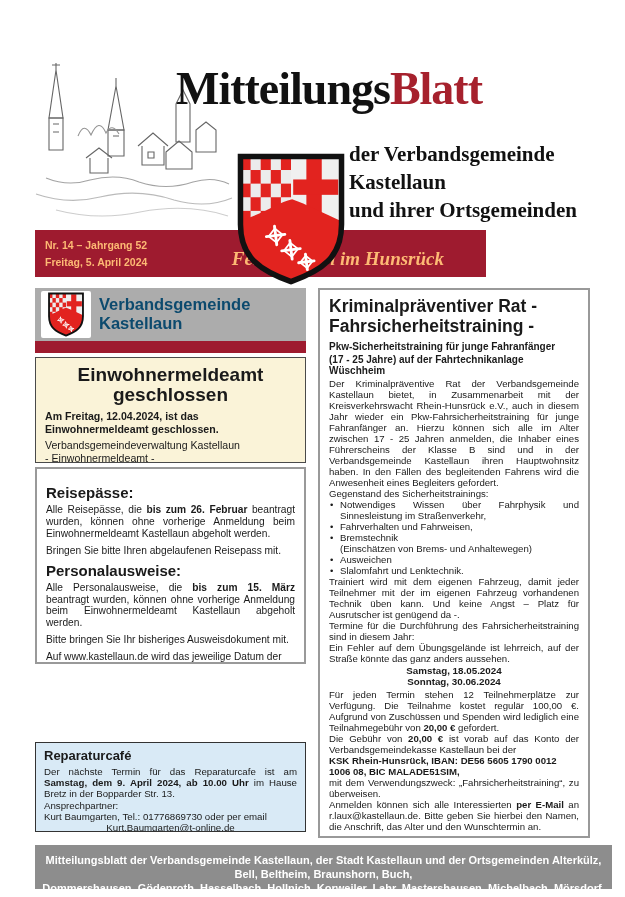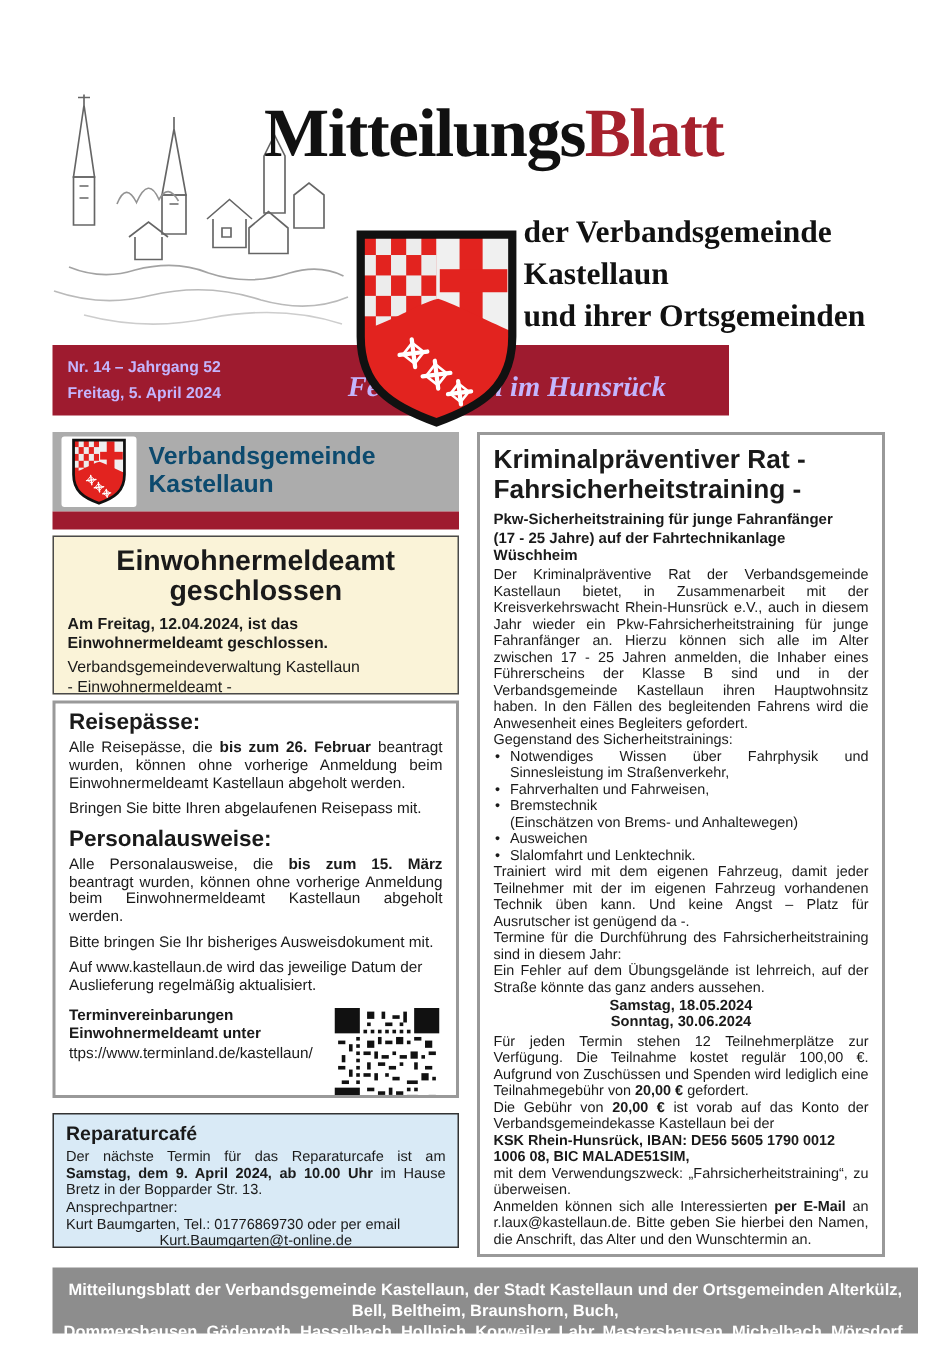--- a/index.html
+++ b/index.html
@@ -23,43 +23,43 @@
       font-family:"Liberation Serif",serif;font-weight:700;font-size:46px;
       letter-spacing:-1px;white-space:nowrap;color:#111;}
   .mast-title .red{color:var(--title_red);}
   .mast-sub{position:absolute;left:349px;top:140px;width:245px;
       font-family:"Liberation Serif",serif;font-weight:700;font-size:21px;
       line-height:28px;color:#111;}
   .crest-large{position:absolute;left:236px;top:152px;width:110px;height:134px;z-index:3;}
 
   
   .banner{position:absolute;left:35px;top:230px;width:451px;height:47px;
-      background:var(--banner_red);color:#c4b5fd;}
+      background:var(--banner_red);color:#fdba74;}
   .banner-issue{position:absolute;left:10px;top:7px;font-size:10.5px;font-weight:700;line-height:17px;}
   .banner-slogan{position:absolute;right:42px;bottom:7px;
       font-family:"Liberation Serif",serif;font-style:italic;font-weight:700;font-size:19px;}
 
   
   .lc{position:absolute;left:35px;width:271px;}
   .lc-header{top:288px;height:53px;background:var(--gray_header);}
   .lc-header .tile{position:absolute;left:6px;top:3px;width:50px;height:47px;background:#fff;
       border-radius:2px;display:flex;align-items:center;justify-content:center;}
   .lc-header .tile svg{width:38px;height:45px;}
   .lc-header .txt{position:absolute;left:64px;top:7px;color:#0c4a6e;font-weight:700;
       font-size:16.5px;line-height:19px;}
   .lc-redbar{top:341px;height:12px;background:var(--banner_red);}
 
   .box{box-sizing:border-box;background:#fff;}
   .yellow-box{top:357px;height:106px;background:var(--yellow_bg);
       border:1px solid var(--dark_border);padding:5px 9px;overflow:hidden;}
   .yellow-box .ttl{text-align:center;font-weight:700;font-size:19px;line-height:20px;margin:2px 0 5px;}
   .yellow-box p{margin:0 0 4px;font-size:10.6px;line-height:12.6px;}
 
-  .white-box{top:467px;height:265px;border:2px solid var(--box_border);
-      padding:2px 9px;overflow:hidden;}
+  .white-box{top:467px;height:197px;border:2px solid var(--box_border);
+      padding:13px 9px;overflow:hidden;}
   .white-box h3{margin:2px 0 3px;font-size:15px;line-height:17px;}
   .white-box p{margin:0 0 5px;font-size:10.2px;line-height:11.9px;text-align:justify;}
   .appt{margin-top:8px;position:relative;min-height:74px;}
   .appt .qr{position:absolute;right:2px;top:0;width:70px;height:70px;}
   .appt .atxt{width:178px;font-size:10.2px;line-height:12.4px;}
   .appt .atxt .b{font-weight:700;}
 
   .blue-box{top:742px;height:90px;background:var(--blue_bg);
       border:1px solid #333;padding:4px 8px;overflow:hidden;}
   .blue-box .ttl{font-weight:700;font-size:13px;line-height:16px;margin:1px 0 2px;}

